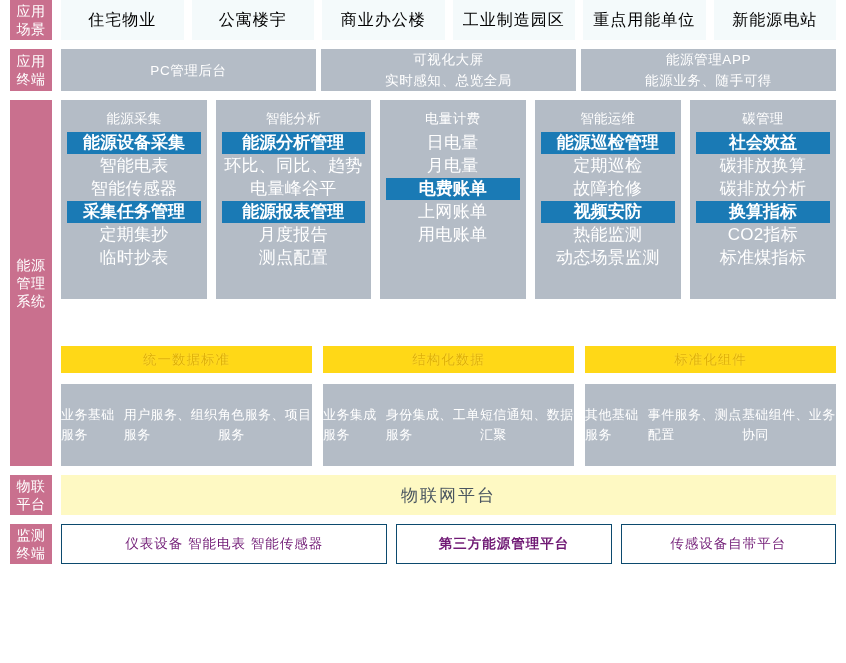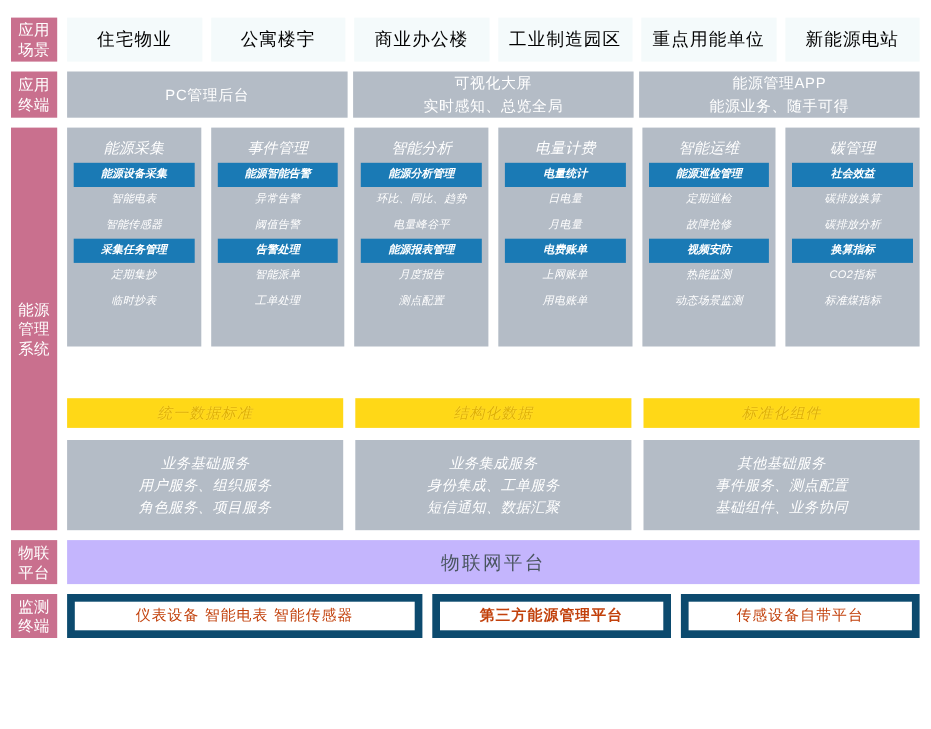--- a/index.html
+++ b/index.html
@@ -12,21 +12,21 @@
     height: 663px;
     font-family: "Liberation Sans", "DejaVu Sans", sans-serif;
     overflow: hidden;
   }
 
   #page {
     position: relative;
     width: 846px;
     height: 552px;
     box-sizing: border-box;
-    padding: 16px 10px 10px 10px;
+    padding: 0 10px 10px 10px;
     display: flex;
     flex-direction: column;
     gap: 9px;
   }
 
   
   .row {
     display: flex;
     align-items: stretch;
     gap: 9px;
@@ -90,42 +90,41 @@
     letter-spacing: 0.6px;
   }
 
   
   .row-ems { flex: 1 1 auto; }
   .ems-body {
     flex: 1 1 auto;
     display: flex;
     flex-direction: column;
     gap: 11px;
-    font-style: italic;
   }
 
   
   .modules {
     display: flex;
     gap: 9px;
     height: 199px;
   }
   .module-col {
     flex: 1 1 0;
     background: #b4bcc6;
     box-sizing: border-box;
     padding: 8px 6px 8px 6px;
     display: flex;
     flex-direction: column;
     align-items: stretch;
     gap: 1px;
   }
   .module-item {
     color: #ffffff;
-    font-size: 10px;
+    font-size: 17px;
     line-height: 16px;
     text-align: center;
     padding: 3px 2px;
     letter-spacing: 0.3px;
     white-space: nowrap;
   }
   .module-item.highlight {
     background: #1a7ab5;
     font-weight: bold;
     letter-spacing: 0;
@@ -158,52 +157,52 @@
   .services {
     display: flex;
     gap: 11px;
     height: 82px;
   }
   .service-box {
     flex: 1 1 0;
     background: #b4bcc6;
     color: #ffffff;
     display: flex;
-    flex-direction: column;
+    flex-direction: row;
     align-items: center;
     justify-content: center;
     font-size: 13px;
     line-height: 20px;
     letter-spacing: 0.4px;
   }
 
   
   .row-iot { height: 60px; }
   .iot-box {
     flex: 1 1 auto;
-    background: #c4b5fd;
+    background: #fef9c3;
     color: #4a5560;
     display: flex;
     align-items: center;
     justify-content: center;
     font-size: 17px;
     letter-spacing: 2px;
   }
 
   
   .row-mon { height: 58px; }
   .row-mon .cells {
     flex: 1 1 auto;
     display: flex;
     gap: 9px;
   }
   .mon-box {
     background: #ffffff;
-    border: 7px solid #0c4a6e;
-    color: #c2410c;
+    border: 1px solid #0c4a6e;
+    color: #701a75;
     display: flex;
     align-items: center;
     justify-content: center;
     font-size: 13.5px;
     letter-spacing: 1px;
     box-sizing: border-box;
   }
   .mon-box.w1 { flex: 1.52 1 0; }
   .mon-box.w2 { flex: 1 1 0; font-weight: bold; }
   .mon-box.w3 { flex: 1 1 0; }
@@ -262,43 +261,33 @@
         <div class="module-col">
           <div class="module-item head">能源采集</div>
           <div class="module-item highlight">能源设备采集</div>
           <div class="module-item">智能电表</div>
           <div class="module-item">智能传感器</div>
           <div class="module-item highlight">采集任务管理</div>
           <div class="module-item">定期集抄</div>
           <div class="module-item">临时抄表</div>
         </div>
 
-        <div class="module-col">
-          <div class="module-item head">事件管理</div>
-          <div class="module-item highlight">能源智能告警</div>
-          <div class="module-item">异常告警</div>
-          <div class="module-item">阈值告警</div>
-          <div class="module-item highlight">告警处理</div>
-          <div class="module-item">智能派单</div>
-          <div class="module-item">工单处理</div>
-        </div>
 
         <div class="module-col">
           <div class="module-item head">智能分析</div>
           <div class="module-item highlight">能源分析管理</div>
           <div class="module-item">环比、同比、趋势</div>
           <div class="module-item">电量峰谷平</div>
           <div class="module-item highlight">能源报表管理</div>
           <div class="module-item">月度报告</div>
           <div class="module-item">测点配置</div>
         </div>
 
         <div class="module-col">
           <div class="module-item head">电量计费</div>
-          <div class="module-item highlight">电量统计</div>
           <div class="module-item">日电量</div>
           <div class="module-item">月电量</div>
           <div class="module-item highlight">电费账单</div>
           <div class="module-item">上网账单</div>
           <div class="module-item">用电账单</div>
         </div>
 
         <div class="module-col">
           <div class="module-item head">智能运维</div>
           <div class="module-item highlight">能源巡检管理</div>

